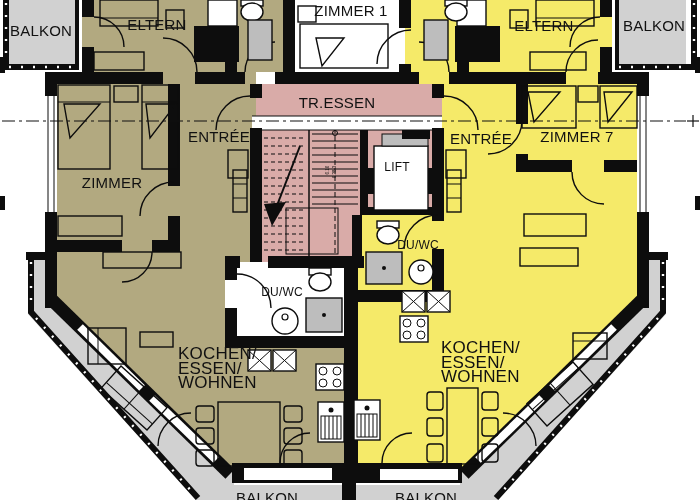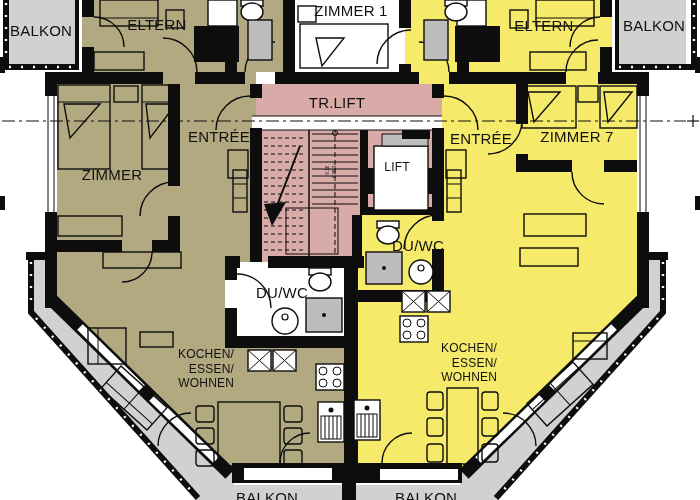--- a/index.html
+++ b/index.html
@@ -1,24 +1,24 @@
 <!DOCTYPE html>
 <html style="--wall: #0d0d0d; --apartment_left: #b2a980; --apartment_right: #f5ea69; --stairwell: #d9aba8; --balcony: #d1d1d1; --shower: #bdbdbd; --lift_door: #bdbdbd;"><head>
 <meta charset="utf-8">
 <style>
   html,body{margin:0;padding:0;background:#fff;}
   #plan{position:relative;width:700px;height:500px;overflow:hidden;background:#fff;
         font-family:"Liberation Sans",sans-serif;}
   #plan svg{position:absolute;left:0;top:0;}
   .lbl{position:absolute;transform:translate(-50%,-50%);font-size:15px;color:#111;
        white-space:nowrap;letter-spacing:.2px;line-height:11px;}
-  .lbl.small{font-size:15px;}
+  .lbl.small{font-size:12px;}
   .lbl.big{font-size:12px;}
-  .lblblock{position:absolute;font-size:12px;color:#111;line-height:14.5px;
-            letter-spacing:.2px;white-space:nowrap;text-align:right;}
+  .lblblock{position:absolute;font-size:17px;color:#111;line-height:14.5px;
+            letter-spacing:.2px;white-space:nowrap;}
   .lbl.rot{transform:translate(-50%,-50%) rotate(-90deg);font-size:4.5px;letter-spacing:0;}
   
   .wall{fill:var(--wall);}
   .olive{fill:var(--apartment_left);}
   .yellow{fill:var(--apartment_right);}
   .pink{fill:var(--stairwell);}
   .gray{fill:var(--balcony);}
   .shower{fill:var(--shower);stroke:var(--wall);stroke-width:1.4;}
   .wht{fill:#ffffff;}
   .ln{stroke:var(--wall);stroke-width:1.4;fill:none;}
@@ -376,25 +376,25 @@
     <line x1="687" y1="121" x2="699" y2="121" stroke="#111" stroke-width="1.2"></line>
     <line x1="693" y1="115" x2="693" y2="127" stroke="#111" stroke-width="1.2"></line>
   </g>
 </svg>
 
   <div class="lbl" style="left:41px;top:30px">BALKON</div>
   <div class="lbl" style="left:157px;top:24px">ELTERN</div>
   <div class="lbl" style="left:351px;top:10px">ZIMMER 1</div>
   <div class="lbl" style="left:544px;top:25px">ELTERN</div>
   <div class="lbl" style="left:654px;top:25px">BALKON</div>
-  <div class="lbl" style="left:337px;top:102px">TR.LIFT</div>
+  <div class="lbl" style="left:337px;top:102px">TR.ESSEN</div>
   <div class="lbl" style="left:219px;top:136px">ENTRÉE</div>
   <div class="lbl" style="left:481px;top:138px">ENTRÉE</div>
   <div class="lbl" style="left:577px;top:136px">ZIMMER 7</div>
-  <div class="lbl" style="left:112px;top:174px">ZIMMER</div>
+  <div class="lbl" style="left:112px;top:182px">ZIMMER</div>
   <div class="lbl big" style="left:397px;top:167px">LIFT</div>
   <div class="lbl small" style="left:418px;top:245px">DU/WC</div>
   <div class="lbl small" style="left:282px;top:292px">DU/WC</div>
 
   <div class="lblblock" style="left:178px;top:347px">
     <div>KOCHEN/</div>
     <div>ESSEN/</div>
     <div>WOHNEN</div>
   </div>
   <div class="lblblock" style="left:441px;top:341px">

